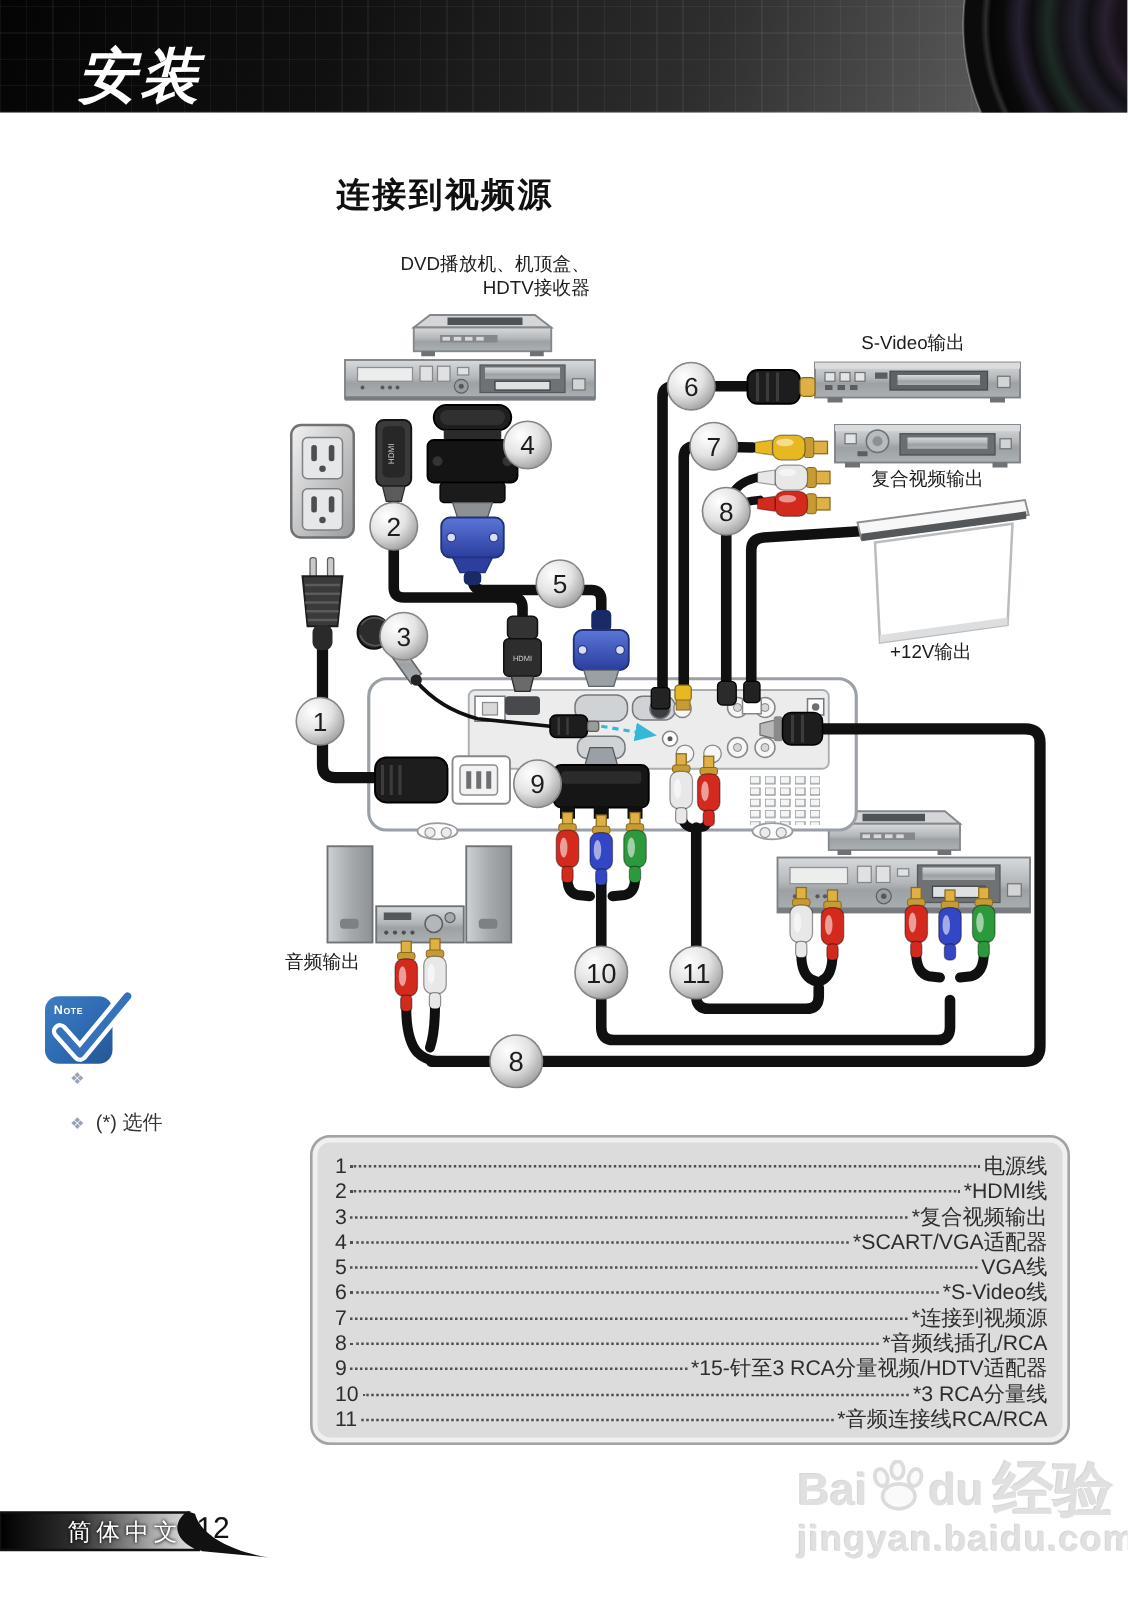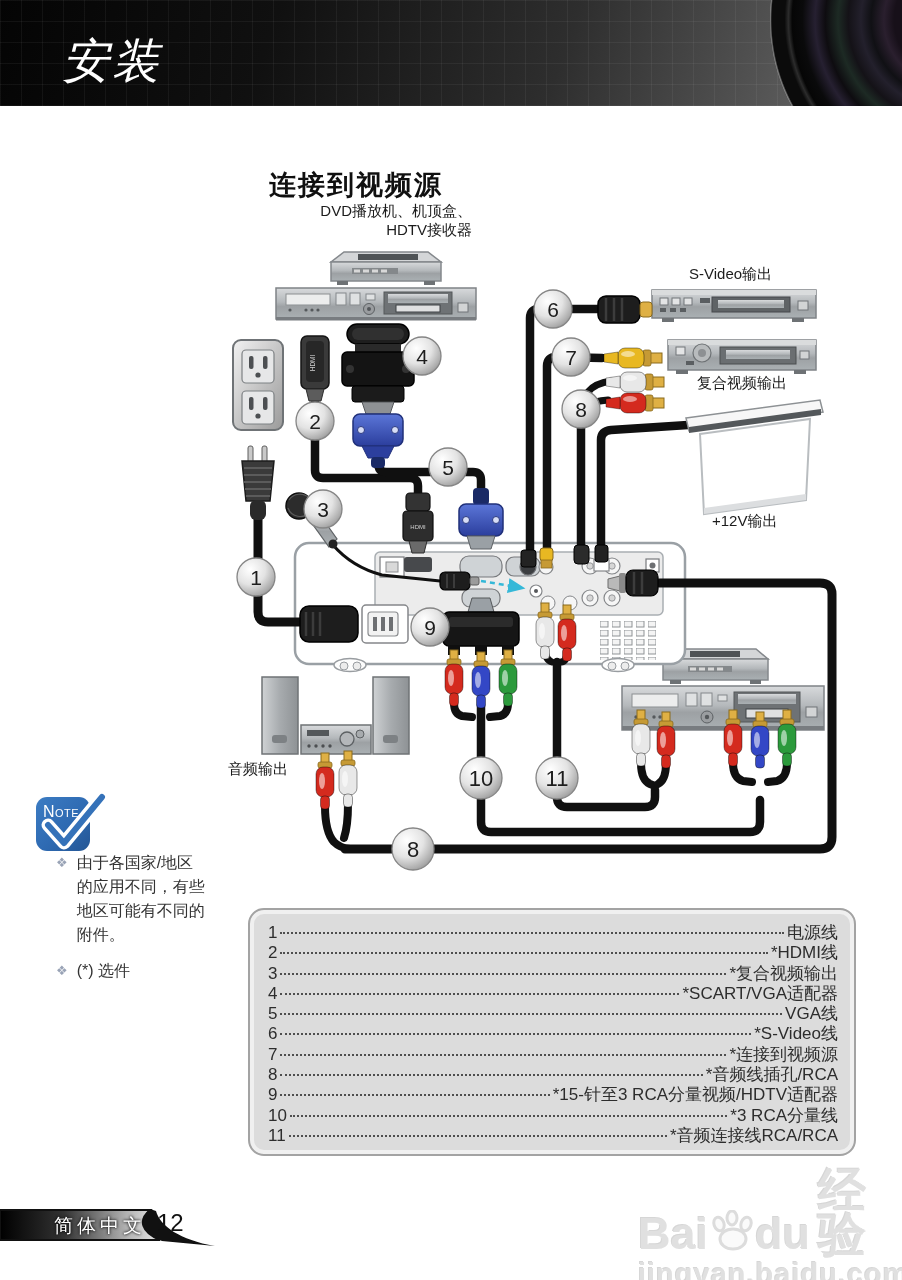--- a/index.html
+++ b/index.html
@@ -1,42 +1,42 @@
 <!DOCTYPE html>
 <html><head>
 <meta charset="utf-8">
 <style>
   html,body{margin:0;padding:0;}
   body{width:902px;height:1280px;position:relative;background:#fff;overflow:hidden;
        font-family:"Liberation Sans",sans-serif;color:#222;}
 
   
-  .header{position:absolute;left:0;top:0;width:902px;height:106px;overflow:hidden;
+  .header{position:absolute;left:0;top:0;width:902px;height:90px;overflow:hidden;
     background:
       repeating-linear-gradient(90deg, rgba(255,255,255,.05) 0 1px, transparent 1px 21px),
       repeating-linear-gradient(0deg, rgba(255,255,255,.05) 0 1px, transparent 1px 21px),
-      linear-gradient(110deg,#040404 0%,#101010 30%,#2e2e2e 62%,#5a5a5a 88%,#6f6f6f 100%);}
+      linear-gradient(110deg,#040404 0%,#101010 30%,#2e2e2e 62%,#5a5a5a 88%,#6f6f6f 100%); font-weight: bold;}
   .header-title{position:absolute;left:62px;top:30px;font-family:"DejaVu Serif","Liberation Serif",serif;
     font-style:italic;font-size:47px;color:#fff;letter-spacing:3px;}
   .lens{position:absolute;left:770px;top:-160px;width:360px;height:360px;border-radius:50%;
     background:radial-gradient(circle at 50% 50%,
       #171019 0 22%, #2a1f2e 26%, #101014 31%, #23202c 35%, #141217 40%,
       #1d2a24 44%, #0e0c10 49%, #262031 53%, #0a0a0b 58%, #060606 62%,
       #2c2c2c 63.5%, #0b0b0b 65% 70%, #d9d9d9 71%, #fdfdfd 77%, #ababab 83%, #5c5c5c 84.5%, transparent 85%);}
 
   
   .section-title{position:absolute;left:269px;top:138px;font-family:Liberation Serif, serif;
-    font-weight:bold;font-size:27px;color:#101010;letter-spacing:2px;margin-top:29px;}
+    font-weight:bold;font-size:27px;color:#101010;letter-spacing:2px;}
   .dlabel{position:absolute;font-size:15px;color:#1c1c1c;white-space:nowrap;}
   .dlabel-center{text-align:right;white-space:normal;}
 
   
   .note-icon{position:absolute;left:36px;top:797px;width:54px;height:54px;border-radius:11px;
     background:linear-gradient(135deg,#3c7cc3 0%,#2e6ab2 55%,#245694 100%);}
-  .note-icon .note-word{position:absolute;left:7px;top:6px;color:#fff;font-size:16px;font-weight:normal;
+  .note-icon .note-word{position:absolute;left:7px;top:6px;color:#fff;font-size:10px;font-weight:bold;
     letter-spacing:.5px;font-variant:small-caps;}
   .note-check{position:absolute;left:-4px;top:-16px;overflow:visible;}
   .note-block{position:absolute;left:56px;top:851px;width:165px;}
   .note-item{display:flex;gap:9px;font-size:16px;line-height:24px;color:#333;margin-bottom:12px;}
   .note-item .bullet{color:#99a3b6;font-size:13px;line-height:24px;flex:none;}
   .note-item .note-text{width:128px;}
 
   
   .cable-list{position:absolute;left:248px;top:908px;width:608px;height:248px;box-sizing:border-box;
     background:#dcdcdc;border:2px solid #a3a3a3;border-radius:16px;box-shadow:inset 0 0 0 4px #f0f0f0;
@@ -50,21 +50,21 @@
   .footer-bar{position:absolute;left:0;top:1206px;}
   .footer-lang{position:absolute;left:50px;top:1213px;width:100px;text-align:center;
     font-family:Liberation Sans, sans-serif;font-size:19px;color:#fff;letter-spacing:4px;
     text-shadow:0 0 3px rgba(0,0,0,.85),0 0 3px rgba(0,0,0,.6);}
   .footer-page{position:absolute;left:157px;top:1209px;font-size:24px;color:#111;text-align:right;}
 
   
   .watermark{position:absolute;left:638px;top:1168px;color:#e0e0e0;
     text-shadow:1px 1px 0 #fff,-1px -1px 0 #d6d6d6;}
   .wm-brand{display:flex;align-items:flex-end;font-weight:bold;}
-  .wm-latin{font-size:45px;line-height:44px;}
+  .wm-latin{font-size:36px;line-height:44px;}
   .wm-cn{font-size:48px;line-height:44px;margin-left:8px;font-family:"DejaVu Sans",sans-serif;}
   .wm-url{font-size:29px;font-weight:bold;letter-spacing:1px;margin-top:2px;}
   .wm-paw{margin:0 1px 4px 2px;}
 
   .diagram-svg{position:absolute;left:220px;top:245px;}
 </style>
 </head>
 <body>
 
 <div class="header">
@@ -492,21 +492,20 @@
 <div class="note-icon">
   <span class="note-word">Note</span>
   <svg class="note-check" width="84" height="78">
     <path d="M16,44 L32,62 L70,16" fill="none" stroke="#ffffff" stroke-width="13" stroke-linecap="round" stroke-linejoin="round"></path>
     <path d="M16,44 L32,62 L70,16" fill="none" stroke="#3572b9" stroke-width="6" stroke-linecap="round" stroke-linejoin="round"></path>
   </svg>
 </div>
 <div class="note-block">
   <div class="note-item">
     <span class="bullet">❖</span>
-    <span class="note-text">由于各国家/地区的应用不同，有些地区可能有不同的附件。</span>
   </div>
   <div class="note-item">
     <span class="bullet">❖</span>
     <span class="note-text">(*) 选件</span>
   </div>
 </div>
 
 <div class="cable-list">
   <div class="cable-row">
       <span class="num">1</span>

